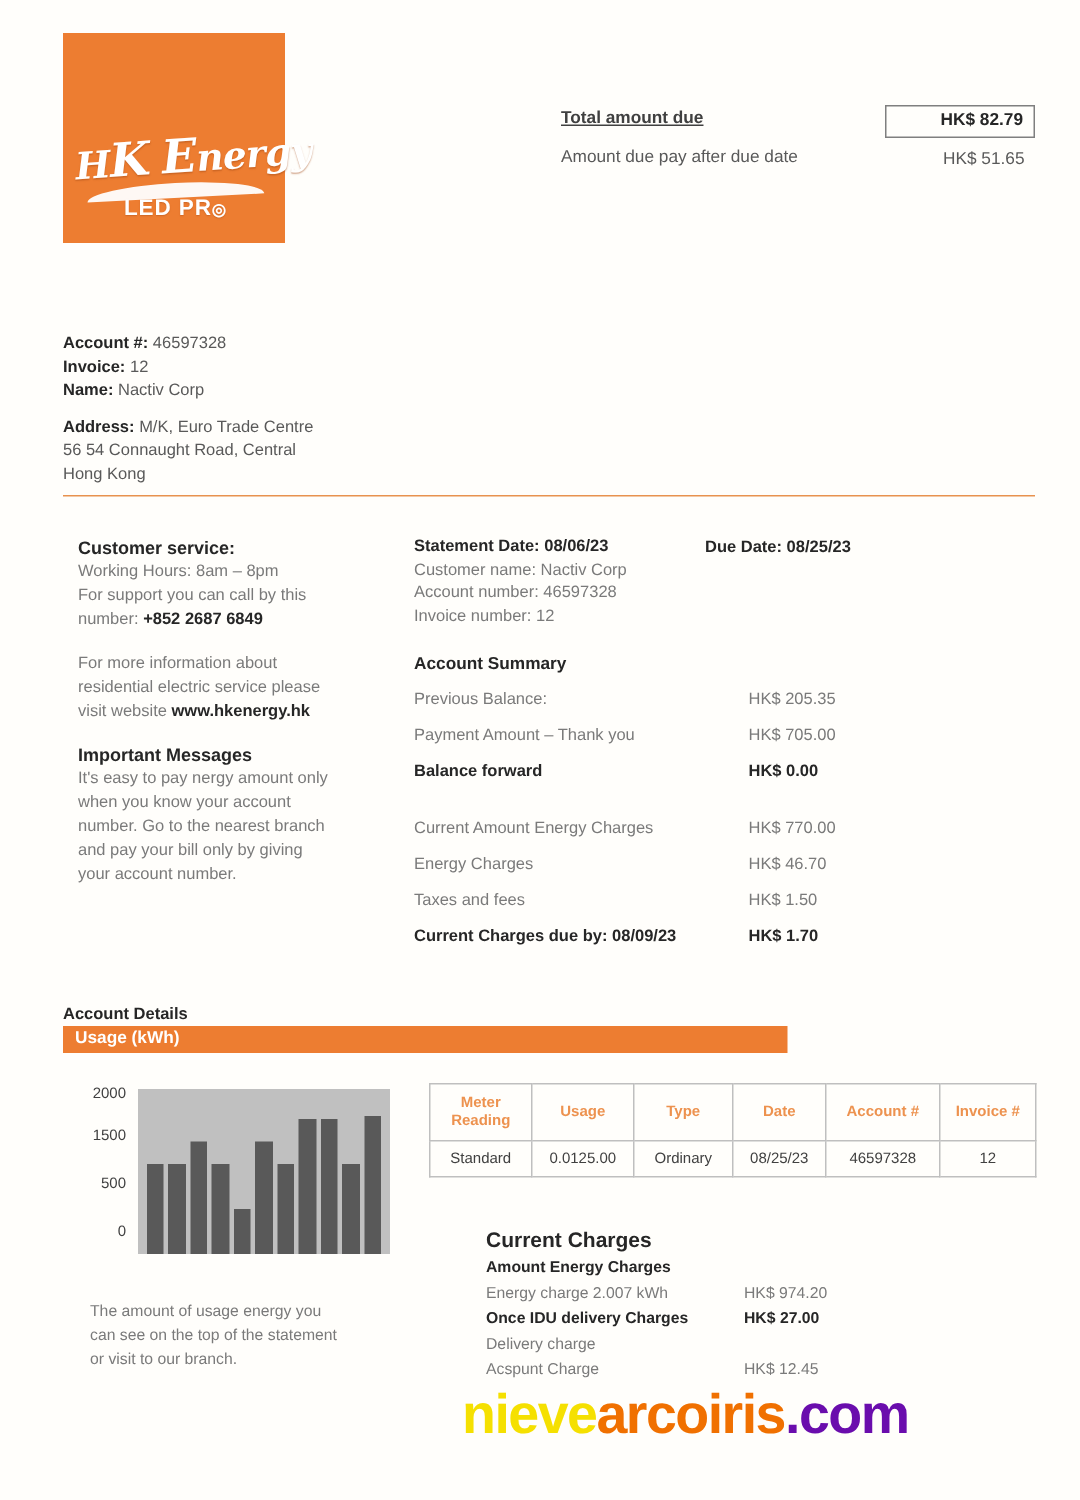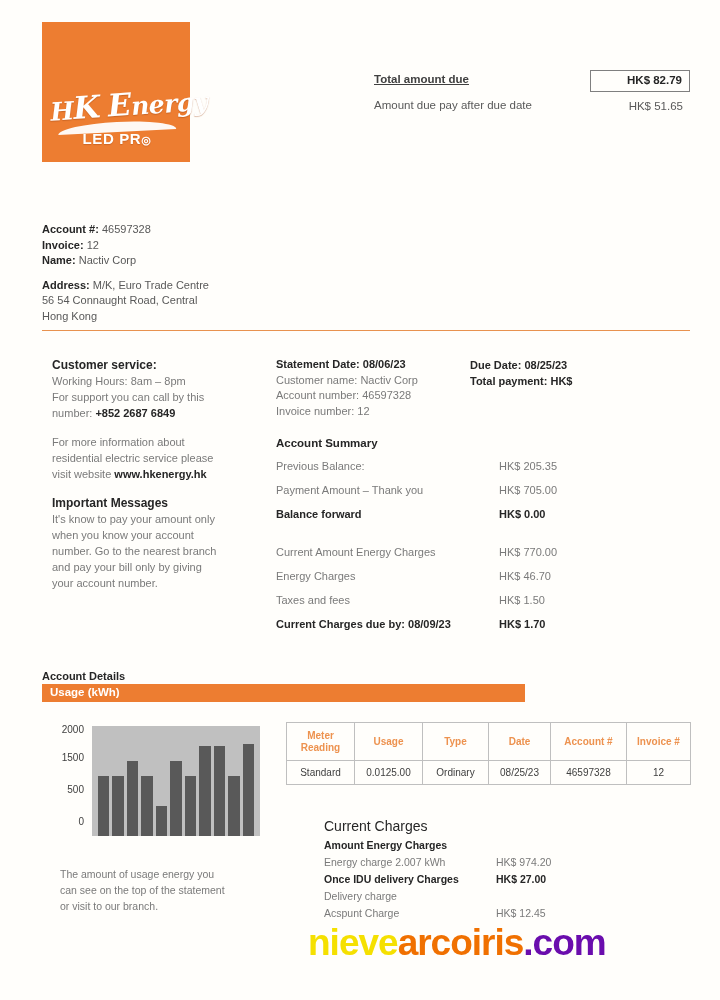--- a/index.html
+++ b/index.html
@@ -175,21 +175,21 @@
     border: 1px solid #bfbfbf;
     font-size: 10px;
     text-align: center;
     padding: 4px 2px;
   }
   .meter-table th { color: #ed924f; font-weight: bold; height: 38px; line-height: 12px; }
   .meter-table td { color: #404040; height: 24px; }
 
   
   .charges { position: absolute; left: 324px; top: 818px; width: 366px; }
-  .charges-title { font-size: 14px; font-weight: normal; color: #262626; margin-bottom: 5px; }
+  .charges-title { font-size: 14px; font-weight: bold; color: #262626; margin-bottom: 5px; }
   .chg-row { position: relative; height: 17px; }
   .chg-row .lbl { position: absolute; left: 0; top: 0; font-size: 10.5px; color: #7a7a7a; }
   .chg-row .val { position: absolute; left: 172px; top: 0; font-size: 10.5px; color: #7a7a7a; }
   .chg-row.bold .lbl, .chg-row.bold .val { font-weight: bold; color: #262626; }
 
   
   .watermark {
     position: absolute; left: 308px; top: 924px;
     font-family: "Liberation Sans", sans-serif;
     font-weight: bold;
@@ -257,21 +257,21 @@
     </div>
     <div class="gap"></div>
     <div class="info-txt">For more information about</div>
     <div class="info-txt">residential electric service please</div>
     <div class="info-txt">
       <span>visit website</span>
       <b>www.hkenergy.hk</b>
     </div>
     <div class="gap"></div>
     <div class="info-head">Important Messages</div>
-    <div class="info-txt">It's know to pay your amount only</div>
+    <div class="info-txt">It's easy to pay nergy amount only</div>
     <div class="info-txt">when you know your account</div>
     <div class="info-txt">number. Go to the nearest branch</div>
     <div class="info-txt">and pay your bill only by giving</div>
     <div class="info-txt">your account number.</div>
   </div>
 
   <div class="stmt-col">
     <div class="stmt-line">
       <b>Statement Date:</b>
       <b>08/06/23</b>
@@ -285,21 +285,20 @@
       <span>46597328</span>
     </div>
     <div class="stmt-line">
       <span>Invoice number:</span>
       <span>12</span>
     </div>
   </div>
 
   <div class="due-col">
     <div class="due-line">Due Date: 08/25/23</div>
-    <div class="due-line">Total payment: HK$</div>
   </div>
 
   <div class="summary">
     <div class="sum-title">Account Summary</div>
 
     <div class="sum-row">
       <span class="lbl">Previous Balance:</span>
       <span class="val">HK$ 205.35</span>
     </div>
     <div class="sum-row">

